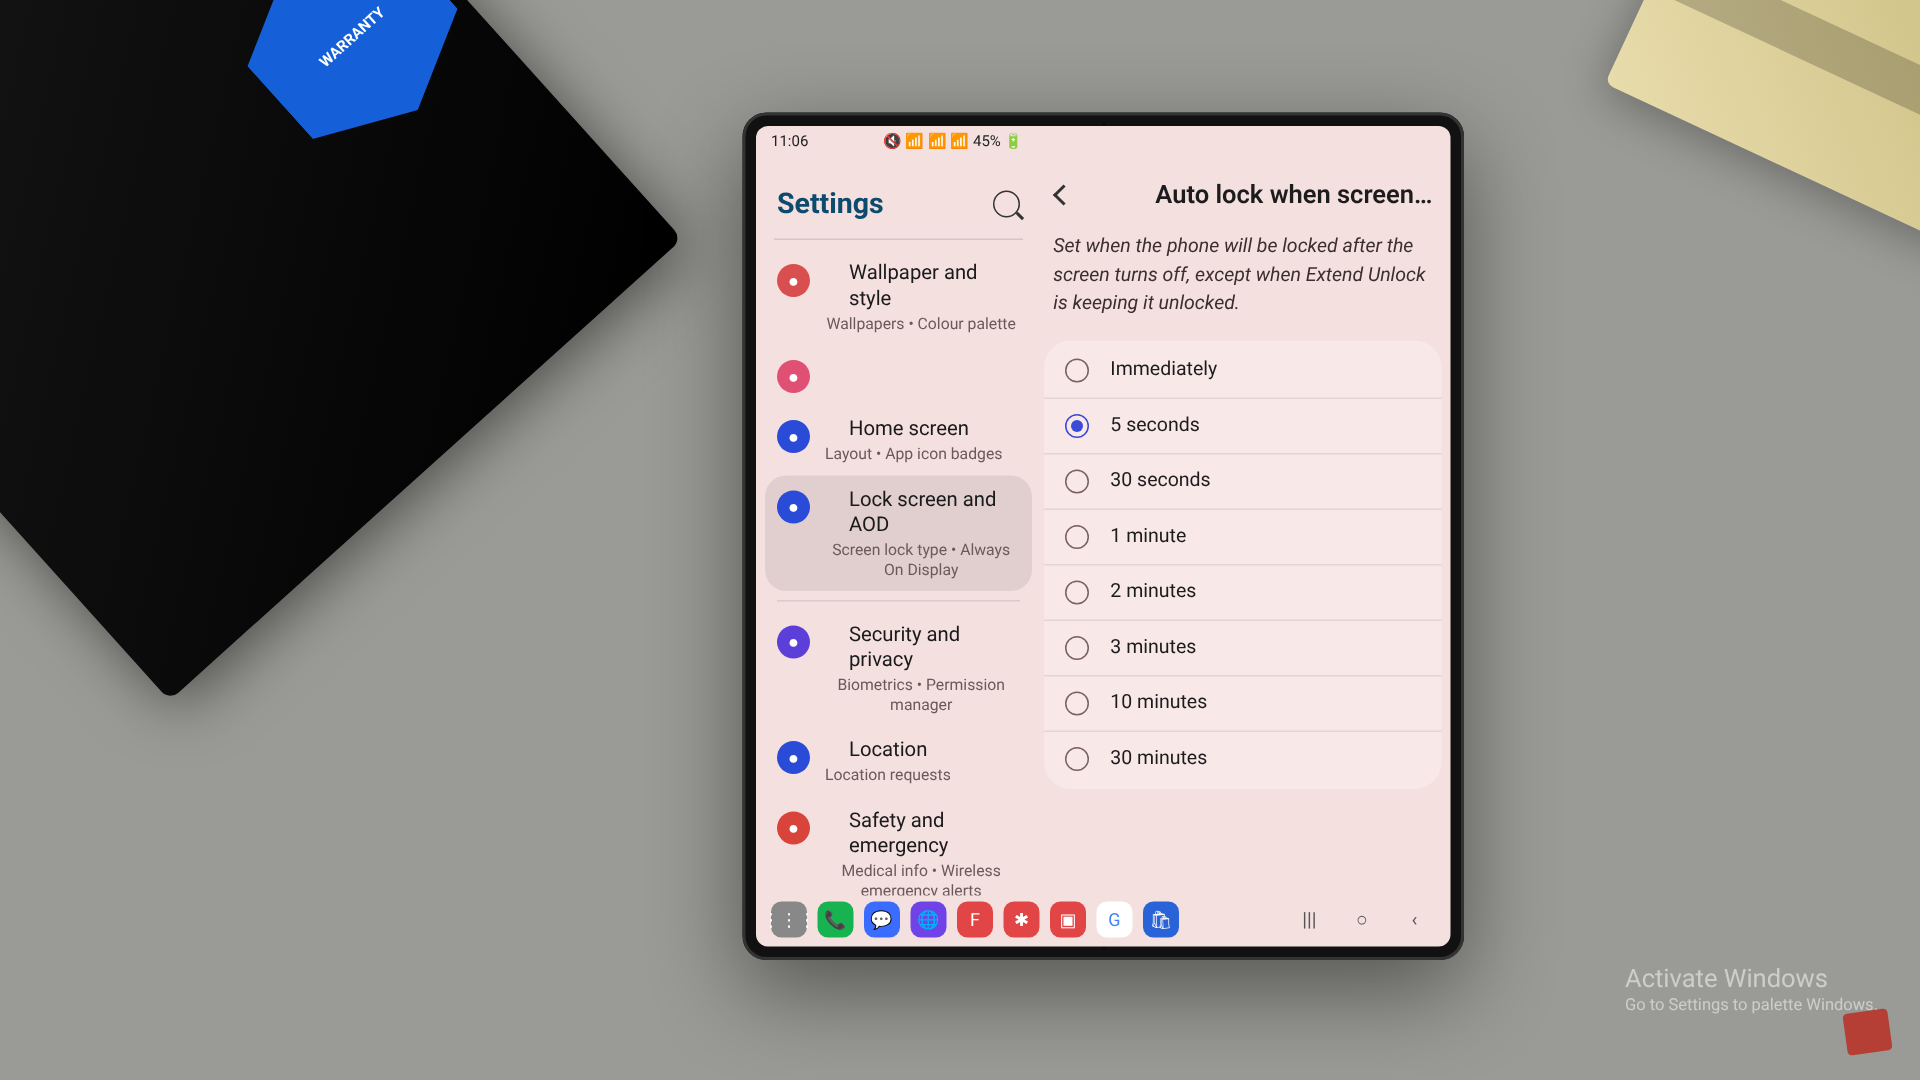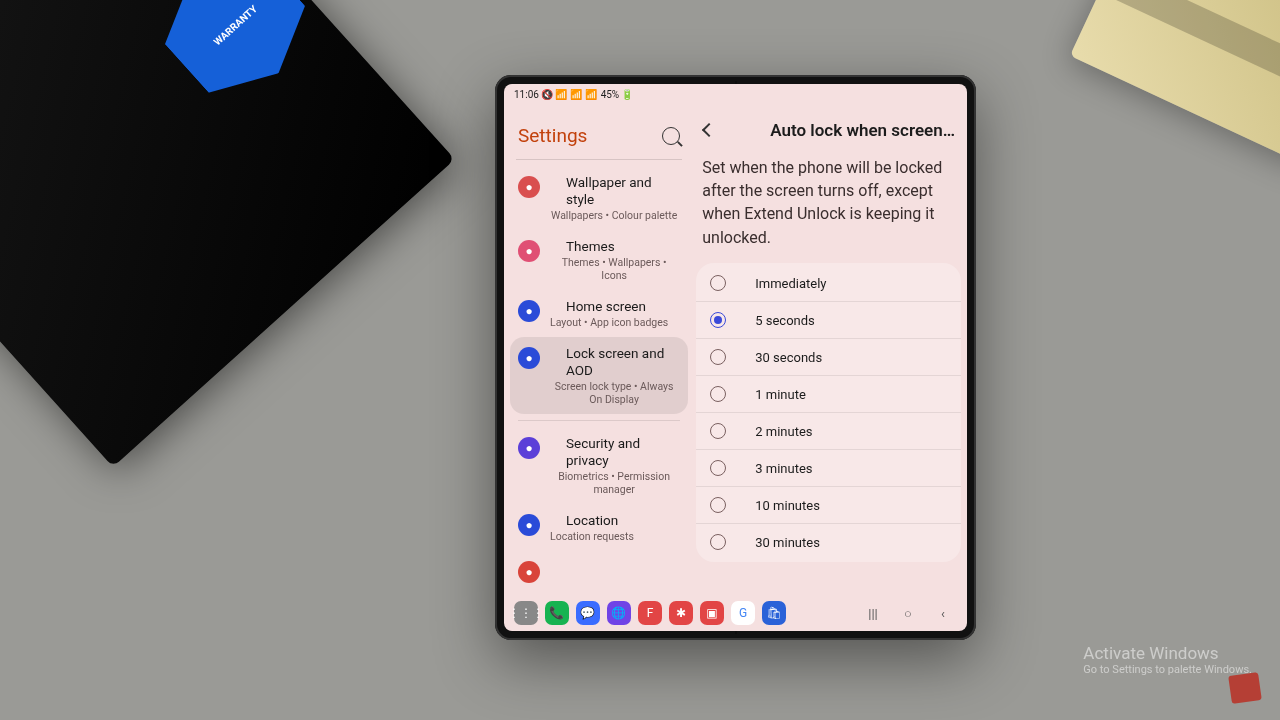--- a/index.html
+++ b/index.html
@@ -21,50 +21,50 @@
     background:#111; border-radius:16px; padding:9px;
     box-shadow:0 20px 60px rgba(0,0,0,.45), inset 0 0 0 2px #333;
   }
   .hinge { position:absolute; left:50%; top:6px; bottom:6px; width:2px; background:rgba(0,0,0,.25); transform:translateX(-1px);}
   .screen {
     width:100%; height:100%; background:#f5e0e0; border-radius:8px;
     display:flex; flex-direction:column; position:relative; overflow:hidden;
   }
 
   
-  .status { height:20px; display:flex; justify-content:space-between; align-items:center; padding:0 10px; font-size:10px; color:#222;}
+  .status { height:20px; display:flex; justify-content:space-between; align-items:center; padding:0 10px; font-size:10px; color:#222;gap:48px;}
 
   
   .panes { flex:1; display:flex; min-height:0;}
   .left { width:218px; display:flex; flex-direction:column; padding:0 0 0 2px;}
   .right { flex:1; display:flex; flex-direction:column; padding:0 4px 0 2px;}
 
   .left-header { display:flex; align-items:center; justify-content:space-between; padding:20px 12px 12px 12px;}
-  .left-header h1 { font-size:19px; font-weight:400; color:#c2410c;}
+  .left-header h1 { font-size:19px; font-weight:700; color:#0c4a6e;}
   .search-ico { width:18px; height:18px; border:1.8px solid #333; border-radius:50%; position:relative;}
   .search-ico::after{content:""; position:absolute; width:6px; height:1.8px; background:#333; right:-4px; bottom:-1px; transform:rotate(45deg);}
 
   .divider { height:1px; background:rgba(0,0,0,.12); margin:0 10px 6px;}
 
   .settings-list { flex:1; overflow:hidden;}
   .s-item { display:flex; align-items:flex-start; padding:8px 10px 8px 8px; border-radius:14px; margin:0 4px;}
   .s-item.sel { background:rgba(0,0,0,.08);}
   .s-ico { width:22px; height:22px; border-radius:50%; flex:none; margin-right:10px; margin-top:2px; display:flex; align-items:center; justify-content:center; color:#fff; font-size:12px;}
   .s-txt .t1 { font-size:13.5px; color:#1a1a1a; line-height:1.25;margin-left:16px;}
   .s-txt .t2 { font-size:10.5px; color:#6b5a5a; margin-top:1px; line-height:1.25;text-align:center;}
   .hr { height:1px; background:rgba(0,0,0,.1); margin:6px 12px;}
 
   
   .right-header { display:flex; align-items:center; padding:16px 8px 10px 6px;}
   .back-ico { width:10px; height:10px; border-left:2px solid #333; border-bottom:2px solid #333; transform:rotate(45deg); margin:0 8px 0 4px;}
   .right-header h2 { font-size:17px; font-weight:600; color:#1c1c1c; white-space:nowrap; overflow:hidden; text-overflow:ellipsis; flex:1;margin-left:48px;}
-  .right-desc { font-size:16px; color:#3a2e2e; padding:6px 10px 14px 8px; line-height:1.45;}
+  .right-desc { font-size:13px; color:#3a2e2e; padding:6px 10px 14px 8px; line-height:1.45;font-style:italic;}
 
   .radio-card { background:rgba(255,255,255,.28); border-radius:18px; margin:0 2px; padding:2px 0;}
-  .r-item { display:flex; align-items:flex-end; padding:10px 14px;gap:15px;}
+  .r-item { display:flex; align-items:center; padding:10px 14px;}
   .r-item + .r-item { border-top:1px solid rgba(0,0,0,.08);}
   .radio { width:16px; height:16px; border:1.8px solid #7a6060; border-radius:50%; margin-right:14px; flex:none; position:relative;}
   .radio.checked { border-color:#3a4ad9;}
   .radio.checked::after{content:""; position:absolute; inset:3px; background:#3a4ad9; border-radius:50%;}
   .r-label { font-size:13px; color:#1c1c1c;}
 
   
   .dock { height:34px; display:flex; align-items:center; padding:0 10px 2px; gap:7px;}
   .dock .spacer { flex:1;}
   .dico { width:24px; height:24px; border-radius:7px; display:flex; align-items:center; justify-content:center; font-size:12px; color:#fff;}
@@ -107,24 +107,20 @@
         <div class="settings-list" id="settings-list">
             <div class="s-item">
               <div class="s-ico" style="background:#d94f4f">●</div>
               <div class="s-txt">
                 <div class="t1">Wallpaper and style</div>
                 <div class="t2">Wallpapers  •  Colour palette</div>
               </div>
             </div>
             <div class="s-item">
               <div class="s-ico" style="background:#e04f74">●</div>
-              <div class="s-txt">
-                <div class="t1">Themes</div>
-                <div class="t2">Themes  •  Wallpapers  •  Icons</div>
-              </div>
             </div>
             <div class="s-item">
               <div class="s-ico" style="background:#2a4bd8">●</div>
               <div class="s-txt">
                 <div class="t1">Home screen</div>
                 <div class="t2">Layout  •  App icon badges</div>
               </div>
             </div>
             <div class="s-item sel">
               <div class="s-ico" style="background:#2a4bd8">●</div>
@@ -143,20 +139,24 @@
             </div>
             <div class="s-item">
               <div class="s-ico" style="background:#2a4bd8">●</div>
               <div class="s-txt">
                 <div class="t1">Location</div>
                 <div class="t2">Location requests</div>
               </div>
             </div>
             <div class="s-item">
               <div class="s-ico" style="background:#d9443a">●</div>
+              <div class="s-txt">
+                <div class="t1">Safety and emergency</div>
+                <div class="t2">Medical info  •  Wireless emergency alerts</div>
+              </div>
             </div>
           </div>
       </div>
 
       <div class="right">
         <div class="right-header">
           <div class="back-ico"></div>
           <h2>Auto lock when screen…</h2>
         </div>
         <div class="right-desc">Set when the phone will be locked after the screen turns off, except when Extend Unlock is keeping it unlocked.</div>

